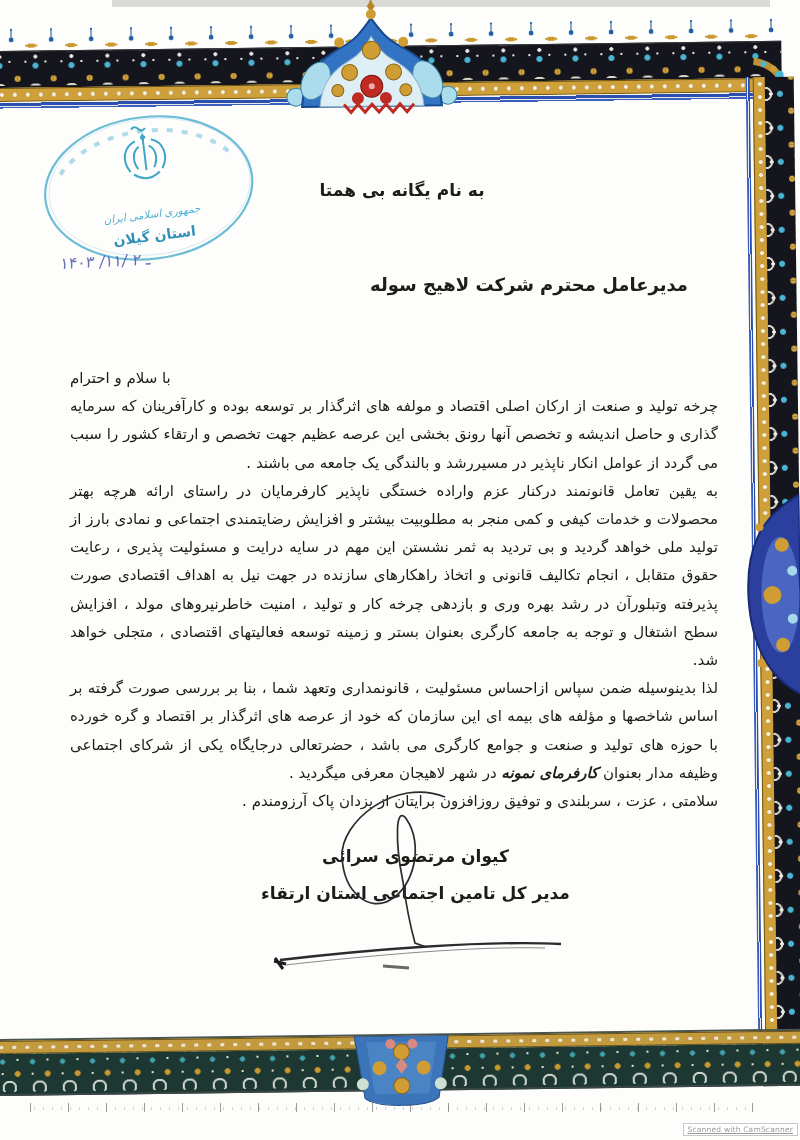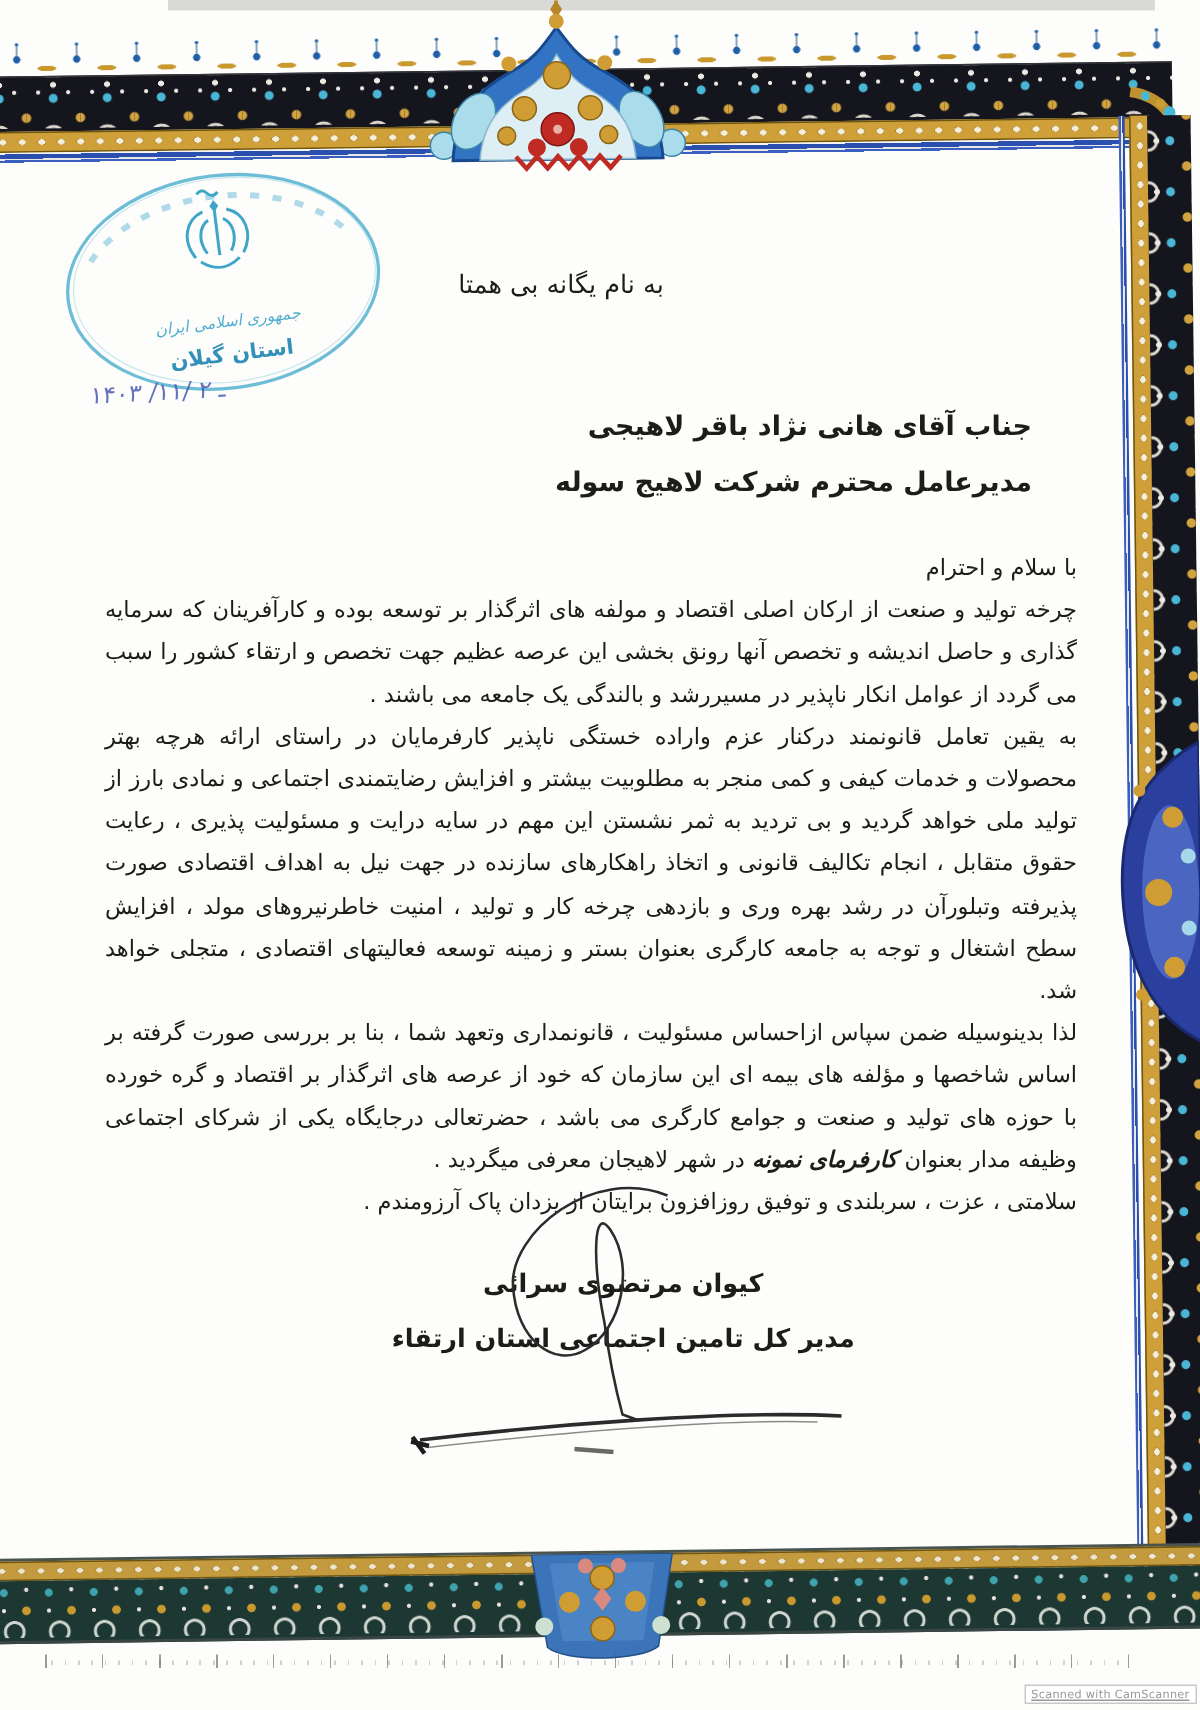--- a/index.html
+++ b/index.html
@@ -74,28 +74,28 @@
     background-size:30px 38px;}
   .ornament{position:absolute;}
 
   
   .stamp{position:absolute;left:36px;top:98px;width:224px;height:168px;transform:rotate(-7deg);opacity:.92;}
   .hand-date{position:absolute;left:60px;top:250px;width:160px;color:#4152aa;font-size:16px;
     direction:ltr;transform:rotate(-3deg) skewX(-8deg);opacity:.8;letter-spacing:2px;}
 
   
   .rtl{direction:rtl;unicode-bidi:embed;}
-  .bismillah{position:absolute;top:180px;left:284px;width:180px;text-align:center;
-    font-weight:normal;font-size:17px;}
+  .bismillah{position:absolute;top:180px;left:312px;width:180px;text-align:center;
+    font-weight:bold;font-size:17px;}
   .addressee{position:absolute;top:266px;right:112px;text-align:right;font-weight:bold;
     font-size:18px;line-height:37px;}
   .body-text{position:absolute;top:364px;right:82px;width:648px;font-size:15px;
     line-height:28.2px;text-align:justify;}
   .body-text p{margin:0;}
-  .salutation{text-align:right;}
+  .salutation{text-align:left;}
   .bold-inline{font-weight:bold;font-style:italic;}
   .closing{text-align:right;}
   .sign-block{position:absolute;top:838px;left:248px;width:335px;text-align:center;
     font-weight:bold;font-size:17px;line-height:37px;}
   .signature-svg{position:absolute;left:245px;top:782px;width:340px;height:200px;}
 </style>
 </head>
 <body>
 
 <div class="sheet">
@@ -195,21 +195,20 @@
     </g>
     <text x="112" y="120" text-anchor="middle" font-size="10.5" fill="#2f9fc6" opacity=".9" font-style="italic">جمهوری اسلامی ایران</text>
     <text x="112" y="143" text-anchor="middle" font-size="14" font-weight="bold" fill="#2287b4">استان گیلان</text>
   </svg>
 
   <div class="hand-date">۱۴۰۳ /۱۱/ ـ ۲</div>
 
   <div class="bismillah rtl">به نام یگانه بی همتا</div>
 
   <div class="addressee rtl">
-    <div>جناب آقای هانی نژاد باقر لاهیجی</div>
     <div>مدیرعامل محترم شرکت لاهیج سوله</div>
   </div>
 
   <div class="body-text rtl">
     <p class="salutation">با سلام و احترام</p>
     <p>چرخه تولید و صنعت از ارکان اصلی اقتصاد و مولفه های اثرگذار بر توسعه بوده و کارآفرینان که سرمایه گذاری و حاصل اندیشه و تخصص آنها رونق بخشی این عرصه عظیم جهت تخصص و ارتقاء کشور را سبب می گردد از عوامل انکار ناپذیر در مسیررشد و بالندگی یک جامعه می باشند .</p>
     <p>به یقین تعامل قانونمند درکنار عزم واراده خستگی ناپذیر کارفرمایان در راستای ارائه هرچه بهتر محصولات و خدمات کیفی و کمی منجر به مطلوبیت بیشتر و افزایش رضایتمندی اجتماعی و نمادی بارز از تولید ملی خواهد گردید و بی تردید به ثمر نشستن این مهم در سایه درایت و مسئولیت پذیری ، رعایت حقوق متقابل ، انجام تکالیف قانونی و اتخاذ راهکارهای سازنده در جهت نیل به اهداف اقتصادی صورت پذیرفته وتبلورآن در رشد بهره وری و بازدهی چرخه کار و تولید ، امنیت خاطرنیروهای مولد ، افزایش سطح اشتغال و توجه به جامعه کارگری بعنوان بستر و زمینه توسعه فعالیتهای اقتصادی ، متجلی خواهد شد.</p>
     <p><span>لذا بدینوسیله ضمن سپاس ازاحساس مسئولیت ، قانونمداری وتعهد شما ، بنا بر بررسی صورت گرفته بر اساس شاخصها و مؤلفه های بیمه ای این سازمان که خود از عرصه های اثرگذار بر اقتصاد و گره خورده با حوزه های تولید و صنعت و جوامع کارگری می باشد ، حضرتعالی درجایگاه یکی از شرکای اجتماعی وظیفه مدار بعنوان </span><span class="bold-inline">کارفرمای نمونه</span><span> در شهر لاهیجان معرفی میگردید .</span></p>
     <p class="closing">سلامتی ، عزت ، سربلندی و توفیق روزافزون برایتان از یزدان پاک آرزومندم .</p>
   </div>

